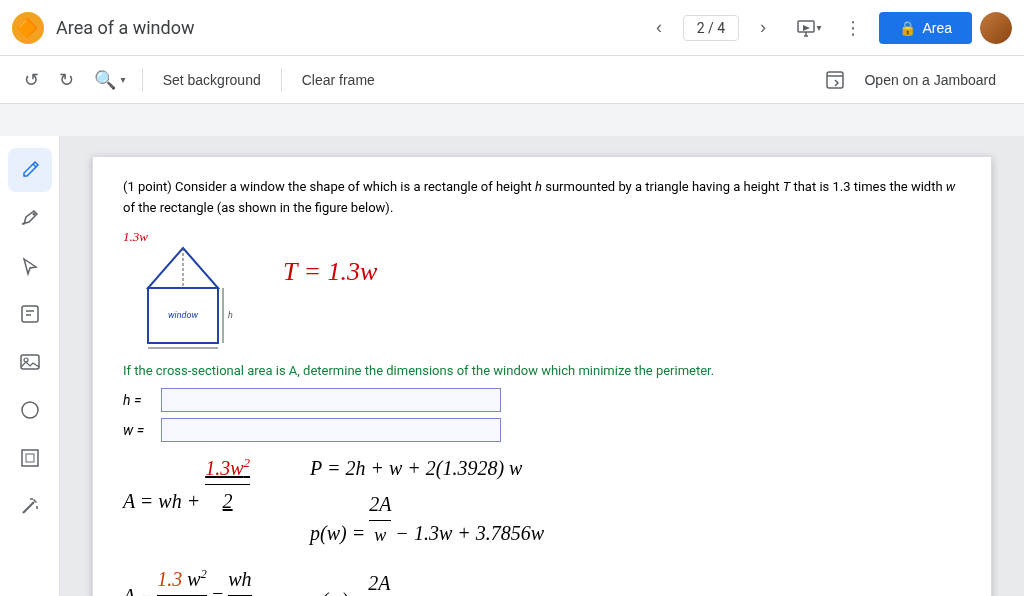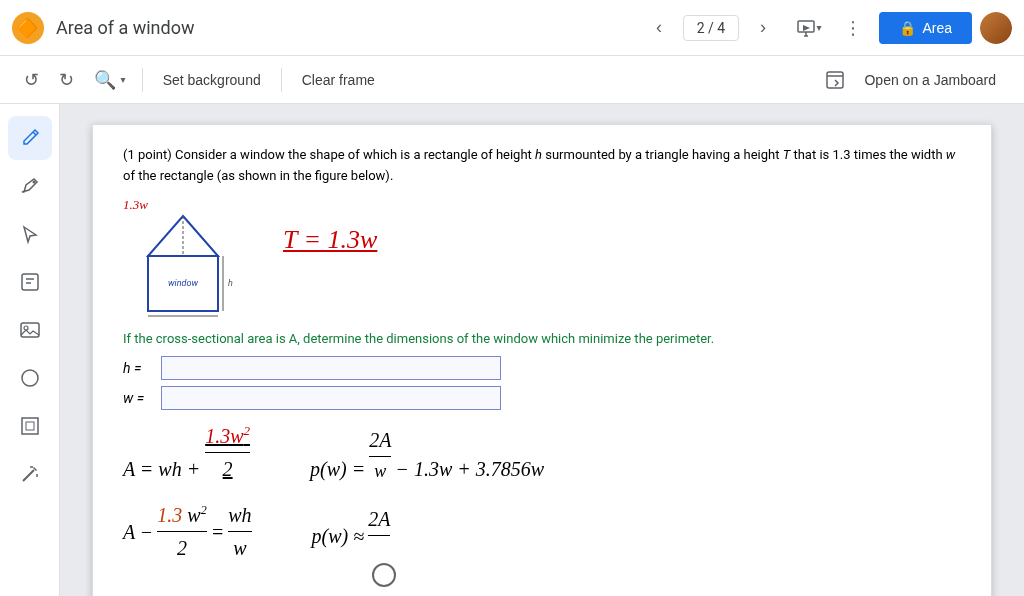--- a/index.html
+++ b/index.html
@@ -89,20 +89,21 @@
       margin-left: auto; display: flex; align-items: center; gap: 20px;
       height: 36px; border: none; background: none; cursor: pointer;
       border-radius: 4px; color: #3c4043; font-size: 14px; padding: 0 12px;
     }
 
     
     .main-content {
       flex: 1;
       display: flex;
       overflow: hidden;
+      margin-top: 32px;
     }
 
     
     .left-sidebar {
       width: 60px;
       background: #fff;
       border-right: 1px solid #e0e0e0;
       display: flex;
       flex-direction: column;
       align-items: center;
@@ -307,21 +308,21 @@
             <line x1="100" y1="45" x2="100" y2="100" stroke="#555" stroke-width="1"></line>
             <text x="105" y="75" font-size="9" fill="#555" font-style="italic">h</text>
 
             <line x1="25" y1="105" x2="95" y2="105" stroke="#555" stroke-width="1"></line>
             <text x="55" y="115" font-size="9" fill="#555" font-style="italic">w</text>
 
             <line x1="60" y1="5" x2="60" y2="45" stroke="#555" stroke-width="1" stroke-dasharray="3,2"></line>
           </svg>
         </div>
 
-        <div style="margin-left: 40px; margin-top: 28px; font-family: Georgia, serif; font-style: italic; font-size: 26px; color: #c00; text-decoration: underline;">
+        <div style="margin-left: 40px; margin-top: 28px; font-family: Georgia, serif; font-style: italic; font-size: 26px; color: #c00;">
           <span>T = 1.3w</span>
         </div>
       </div>
 
       <div style="font-size: 13px; color: #15803d; margin-bottom: 10px;">
         <span>If the cross-sectional area is A, determine the dimensions of the window which minimize the perimeter.</span>
       </div>
 
       <div style="margin-bottom: 10px;">
         <div class="answer-row">
@@ -340,20 +341,21 @@
         <div style="display: flex; gap: 40px; margin-bottom: 14px; align-items: flex-start;">
           <div style="font-size: 20px; line-height: 1.6;">
             <span>A = wh + </span>
             <span style="position:relative; display:inline-block;text-decoration:underline;">
               <span style="color: #c00; font-style: italic;">1.3w</span><sup style="color: #c00; font-size:13px;">2</sup>
               <br>
               <span style="border-top: 1.5px solid #000; display:block; width:100%; text-align:center;">2</span>
             </span>
           </div>
           <div style="font-size: 20px; line-height: 1.6; margin-left: 20px;">
+            <div>P = 2h + w + 2(1.3928) w</div>
             <div style="margin-top: 4px; display:flex; align-items:flex-end; gap:4px;">
               <span>p(w) = </span>
               <span style="display:inline-block; text-align:center;">
                 <span>2A</span>
                 <span style="display:block; border-top: 1.5px solid #000; font-size:18px; text-align:center;">w</span>
               </span>
               <span>− 1.3w + 3.7856w</span>
             </div>
           </div>
         </div>

